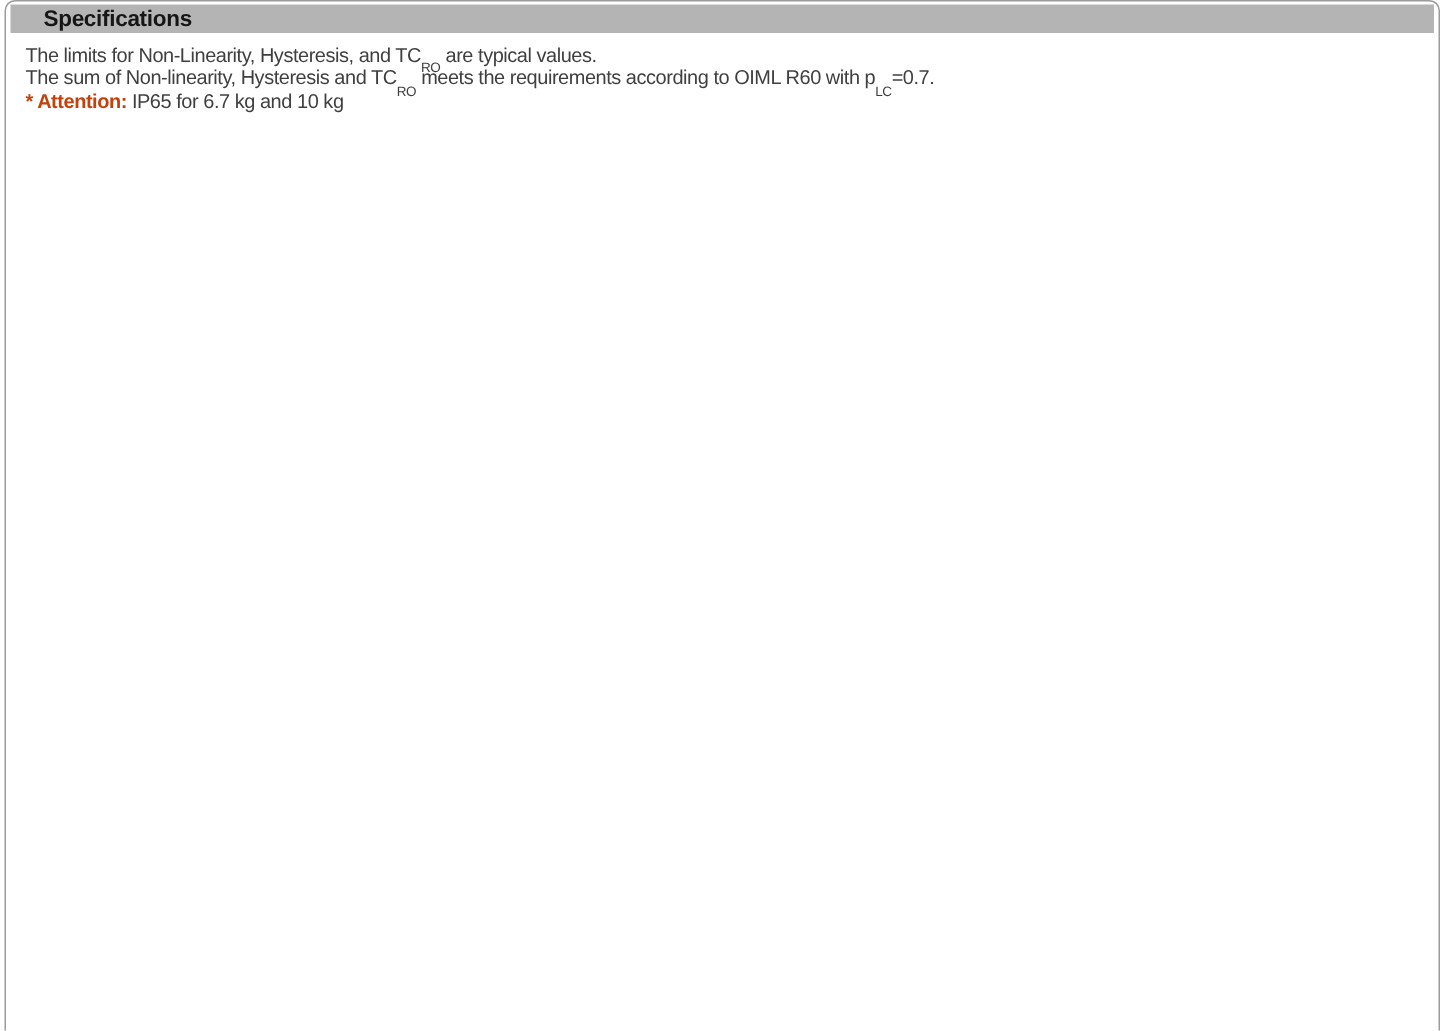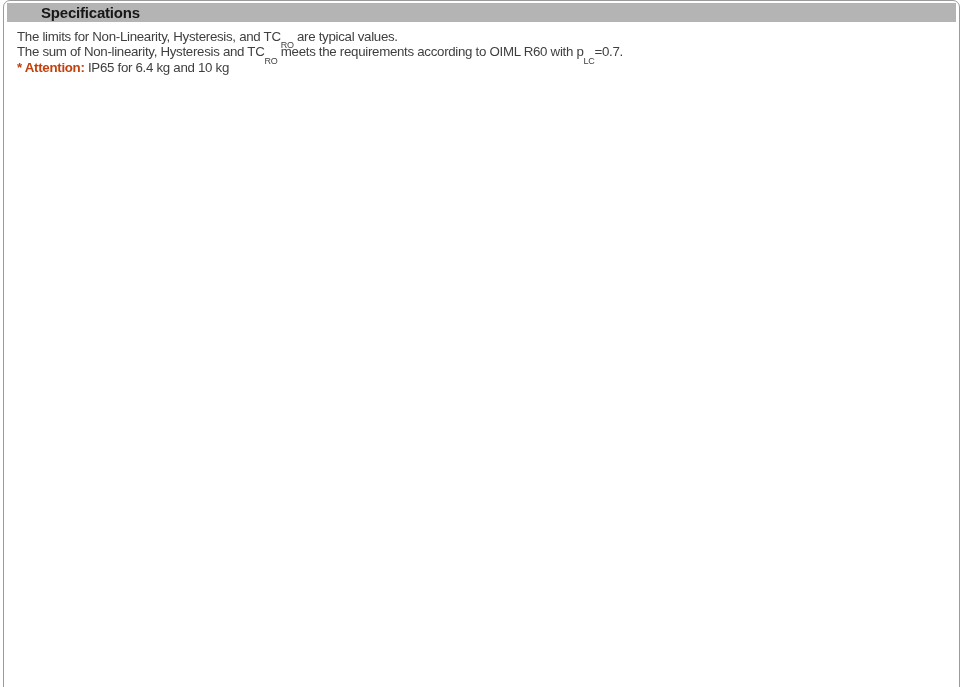--- a/index.html
+++ b/index.html
@@ -11,21 +11,21 @@
   .page{
     position:absolute;left:3px;top:0;width:957px;height:710px;
     box-sizing:border-box;border:1.5px solid #9b9b9b;border-radius:7px;
     padding:1.5px 3px 0 3px;background:#ffffff;
   }
   .titlebar{
     height:19px;background:#b4b4b4;display:flex;align-items:center;
   }
   .titlebar .title{
     font-weight:bold;font-size:15px;color:#161616;
-    padding-left:34px;letter-spacing:-0.2px;
+    padding-left:22px;letter-spacing:-0.2px;
   }
   table.spec{
     border-collapse:collapse;table-layout:fixed;width:948px;
     margin-left:0.5px;
   }
   sub{font-size:9px;letter-spacing:-0.3px;position:relative;top:4px;line-height:0}
   .footer{
     margin:7px 0 0 10px;font-size:13.3px;letter-spacing:-0.3px;
     line-height:15.5px;color:#3f3f3f;
   }
@@ -46,15 +46,15 @@
       <col style="width:126px">
         <col style="width:126px">
         <col style="width:125px">
         <col style="width:128px">
     </colgroup>
     <tbody></tbody>
   </table>
   <div class="footer">
     <div>The limits for Non-Linearity, Hysteresis, and TC<sub>RO</sub> are typical values.</div>
     <div>The sum of Non-linearity, Hysteresis and TC<sub>RO</sub> meets the requirements according to OIML R60 with p<sub>LC</sub>=0.7.</div>
-    <div><b>* Attention:</b><span> IP65 for 6.4 kg and 10 kg</span></div>
+    <div><b>* Attention:</b><span> IP65 for 6.7 kg and 10 kg</span></div>
   </div>
 </div>
 
 </body></html>

